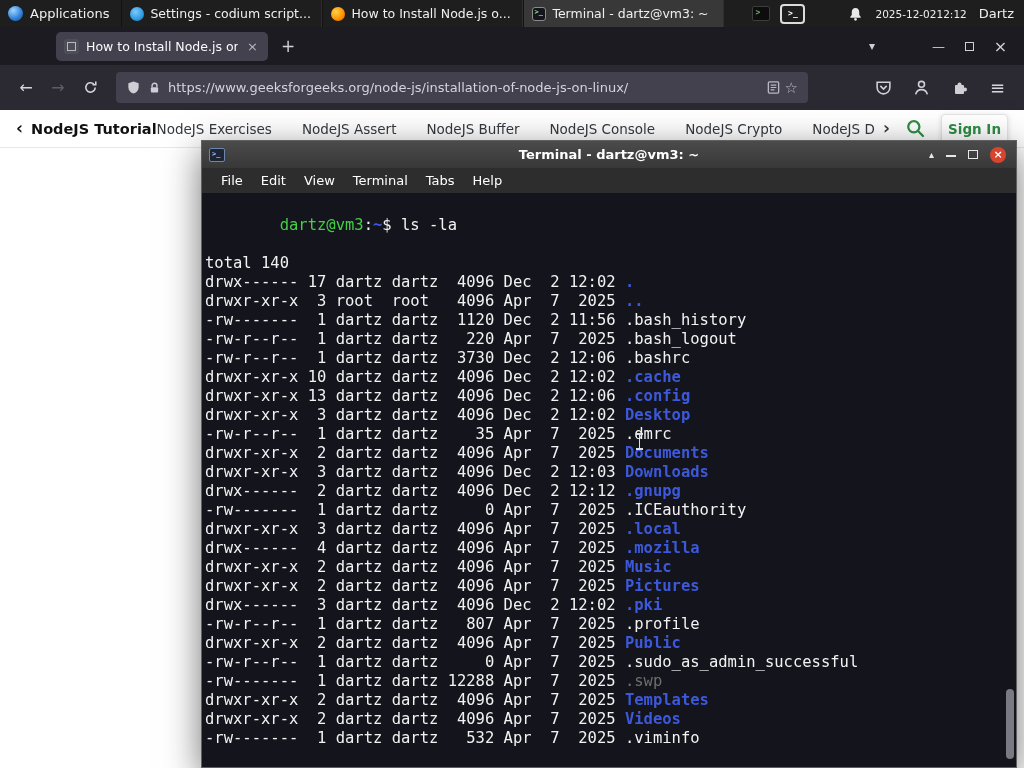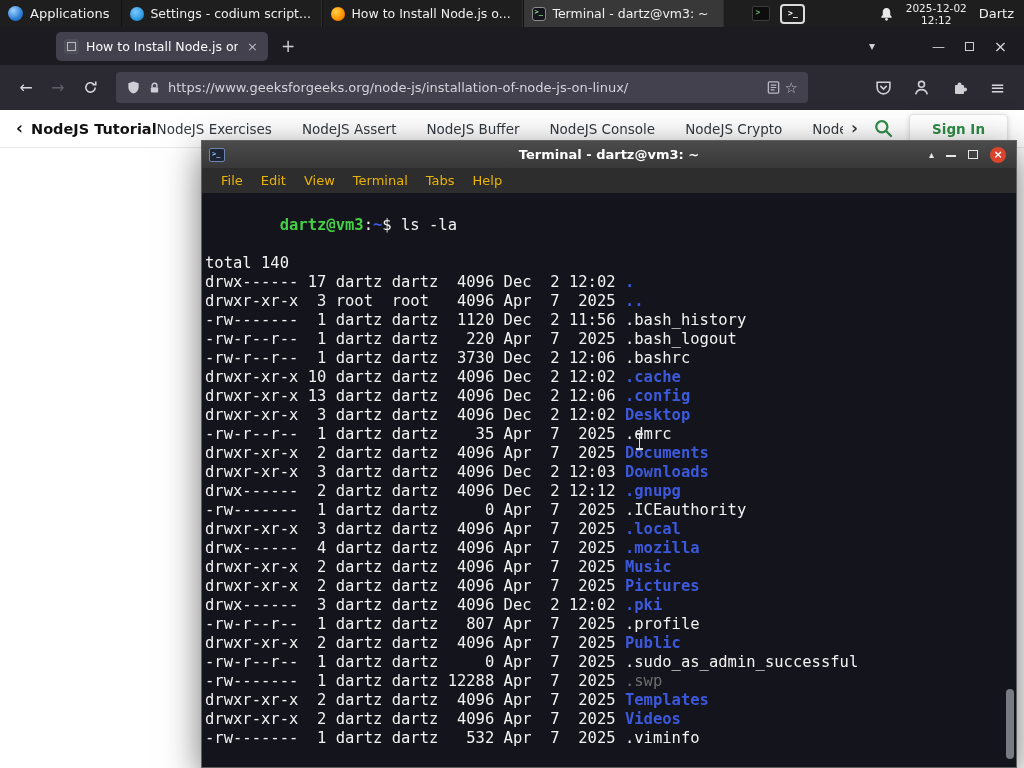--- a/index.html
+++ b/index.html
@@ -17,21 +17,21 @@
   .ico.firefox{background:radial-gradient(circle at 35% 35%,#ffd24a,#ff9500 55%,#e3590f)}
   .ico.codium{background:radial-gradient(circle at 40% 35%,#7cc8ff,#2f9be0 60%,#1b6fb0)}
   .ico.termapp{border-radius:3px;background:#15151d;border:1px solid #8a8a8a;position:relative}
   .ico.termapp::after{content:">_";position:absolute;left:1px;top:0px;font:bold 7px "DejaVu Sans Mono",monospace;color:#86e986}
   .tray{display:flex;align-items:center;gap:10px;margin-left:28px}
   .tray-dim{width:18px;height:15px;background:#0d0d0d;border:1px solid #3d3d3d;border-radius:2px;position:relative}
   .tray-dim::after{content:">";position:absolute;left:2px;top:1px;font:bold 8px "DejaVu Sans Mono",monospace;color:#6fae6f}
   .tray-box{width:25px;height:20px;border:2px solid #dcdcdc;border-radius:4px;display:grid;place-items:center}
   .tray-box span{font:bold 8px "DejaVu Sans Mono",monospace;color:#fff}
   .panel-right{margin-left:auto;display:flex;align-items:center;gap:12px;padding-right:10px}
-  .clock{display:flex;flex-direction:column;align-items:center;line-height:12px;font-size:10.5px}
+  .clock{display:flex;flex-direction:row;align-items:center;line-height:12px;font-size:10.5px}
   .panel-user{font-size:13px}
 
   
   .browser{position:absolute;left:0;right:0;top:27px;bottom:0;background:#2b2a33}
   .tabbar{height:38px;background:#1c1b22;display:flex;align-items:center;padding:0 8px 0 56px}
   .tab{height:29px;width:212px;background:#42414d;border-radius:5px;display:flex;align-items:center;gap:7px;padding:0 8px;color:#fbfbfe;font-size:12.5px}
   .favicon{flex:0 0 auto;width:15px;height:15px;border-radius:3px;background:#4e4e58;display:grid;place-items:center}
   .favicon::after{content:"";width:7px;height:7px;border:1.5px solid #b9b9c2}
   .tab-title{flex:1;white-space:nowrap;overflow:hidden}
   .tab-close{color:#b9b7c2;font-size:13px;padding:0 2px}
@@ -55,38 +55,38 @@
   .star{font-size:15px;color:#b9b7c3}
   .menu-glyph{font-size:18px}
 
   
   .page{position:absolute;top:83px;left:0;right:0;bottom:0;background:#fff}
   .gfg-nav{height:38px;background:#fff;border-bottom:1px solid #e8e8e8;display:flex;align-items:center;padding:0 10px 0 16px;color:#343a40;font-size:13.5px}
   .gfg-back{display:flex;align-items:center;gap:8px;font-weight:bold;font-size:14.5px;color:#111;flex:0 0 auto}
   .gfg-chev{font-weight:bold;font-size:17px;line-height:1}
   .gfg-items{display:flex;align-items:center;gap:30px;flex:1;overflow:hidden;white-space:nowrap}
   .gfg-right{display:flex;align-items:center;gap:16px;margin-left:8px;flex:0 0 auto;padding-right:6px}
-  .signin{padding:6px 22px;background:#fff;border:1px solid #e4e4e4;border-radius:4px;box-shadow:0 1px 5px rgba(0,0,0,.15);color:#2f8d46;font-weight:bold;font-size:13.5px}
+  .signin{padding:6px 6px;background:#fff;border:1px solid #e4e4e4;border-radius:4px;box-shadow:0 1px 5px rgba(0,0,0,.15);color:#2f8d46;font-weight:bold;font-size:13.5px}
 
   
   .terminal{position:absolute;left:201px;top:140px;width:816px;height:628px;border:1px solid #606060;box-shadow:0 10px 34px rgba(0,0,0,.55);display:flex;flex-direction:column;background:#14141c;z-index:20}
   .t-titlebar{height:27px;background:linear-gradient(#4b4b4b,#383838);display:flex;align-items:center;padding:0 7px;position:relative;flex:0 0 auto}
   .t-appicon{width:16px;height:14px;background:#1d2535;border:1px solid #6b87b0;border-radius:2px;position:relative;z-index:1}
   .t-appicon::after{content:">_";position:absolute;left:2px;top:1px;font:bold 7px "DejaVu Sans Mono",monospace;color:#9fc3ff}
   .t-title{position:absolute;left:0;right:0;text-align:center;color:#fff;font-weight:bold;font-size:13px;pointer-events:none}
   .t-ctl{margin-left:auto;display:flex;align-items:center;gap:12px;position:relative;z-index:1;padding-right:3px}
   .t-ctl .shade{color:#e8e8e8;font-size:10px}
   .t-ctl .min{width:10px;height:2px;background:#e8e8e8;align-self:flex-end;margin-bottom:6px}
   .t-ctl .max{width:10px;height:9px;border:1.5px solid #e8e8e8}
   .t-ctl .close{width:16px;height:16px;border-radius:50%;background:#d9442f;color:#fff;font-size:11px;font-weight:bold;display:grid;place-items:center}
-  .t-menubar{height:25px;background:#2d2d2d;display:flex;align-items:center;padding-left:10px;color:#eab308;font-size:13px;flex:0 0 auto}
+  .t-menubar{height:25px;background:#2d2d2d;display:flex;align-items:center;padding-left:10px;color:#ffffff;font-size:13px;flex:0 0 auto}
   .t-menu-item{padding:0 9px}
   .t-body{flex:1;position:relative;overflow:hidden;padding:4px 12px 0 3px;font-family:"DejaVu Sans Mono","Liberation Mono",monospace;font-size:15.5px;line-height:19px;color:#f2f2f2}
   .tline{white-space:pre}
-  .p-user{color:#44cf44;font-weight:bold}
+  .p-user{color:#44cf44;font-weight:normal}
   .p-path{color:#3d59db;font-weight:bold}
   .n-dir{color:#3d59db;font-weight:bold}
   .n-dim{color:#6e6e6e}
   .t-scroll-thumb{position:absolute;right:2px;top:496px;width:8px;height:70px;background:#7a7a84;border-radius:4px}
   .ibeam{position:absolute;left:433px;top:240px;width:9px;height:17px}
   .ibeam::before{content:"";position:absolute;left:3.5px;top:1px;bottom:1px;width:1.5px;background:#e0e0e0}
   .ibeam::after{content:"";position:absolute;left:1px;top:0;width:7px;height:1.5px;background:#e0e0e0;box-shadow:0 15px 0 #e0e0e0}
 </style>
 </head>
 <body>

